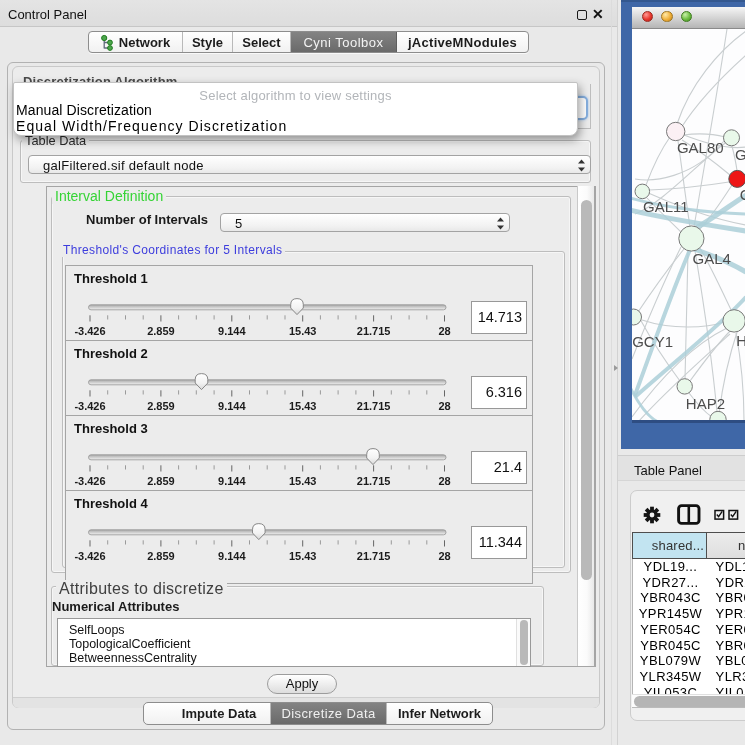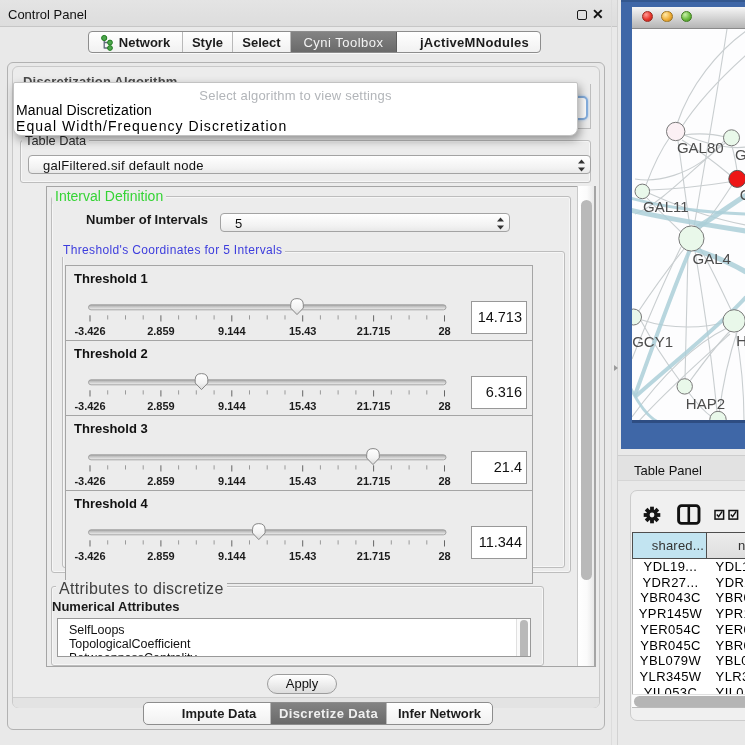--- a/index.html
+++ b/index.html
@@ -12,21 +12,21 @@
 #float-ic { position:absolute; left:577px; top:10px; width:10px; height:10px;
   border:1.6px solid #1a1a1a; border-radius:2px; }
 #close-ic { position:absolute; left:592px; top:6px; font-size:14px; font-weight:bold; color:#111; }
 
 
 #tabs { position:absolute; left:88px; top:31px; height:22px; display:flex;
   border:1px solid #8d8d8d; border-radius:4px; background:linear-gradient(#ffffff,#f1f1f1);
   overflow:hidden; box-shadow:0 1px 0 rgba(255,255,255,.7); }
 #tabs .seg { height:100%; display:flex; align-items:center; justify-content:center;
   font-size:13px; font-weight:bold; color:#1c1c1c; border-right:1px solid #b9b9b9; }
-#tabs .seg.last { border-right:none;margin-left:12px; }
+#tabs .seg.last { border-right:none; }
 #tabs .seg.sel { background:linear-gradient(#838383,#6a6a6a); color:#f4f4f4; border-right:1px solid #5e5e5e; }
 
 
 #panel1 { position:absolute; left:7px; top:61.5px; width:598px; height:668px;
   background:#e9e9e9; border:1px solid #b2b2b2; border-radius:6px; }
 #panel2 { position:absolute; left:12px; top:66px; width:588px; height:642px;
   background:#ececec; border:1px solid #c9c9c9; border-radius:6px; }
 
 .grouplabel { position:absolute; font-size:12.8px; color:#2c2c2c; background:#ececec; padding:0 3px; }
 
@@ -69,21 +69,21 @@
 #combo2 { left:220px; top:213px; width:290px; }
 #thgroup { left:11px; top:64px; width:507px; height:312px; }
 
 .tpanel { position:absolute; width:468px; height:94px; border:1px solid #a5a5a5; background:#ececec; }
 .tlabel { position:absolute; left:8px; top:5px; font-size:13px; font-weight:bold; color:#111; }
 .tslider { position:absolute; left:5px; top:26px; }
 .tfield { position:absolute; left:405px; top:35px; width:56px; height:33px; background:#fff;
   border:1px solid #989898; font-size:14.5px; color:#111; text-align:right;
   line-height:31px; padding-right:4px; }
 #nalabel { position:absolute; left:52px; top:599px; font-size:13px; font-weight:bold; color:#1a1a1a; z-index:6; }
-#atlist { position:absolute; left:57px; top:617.5px; width:474px; height:39px; background:#fff;
+#atlist { position:absolute; left:57px; top:617.5px; width:474px; height:49px; background:#fff;
   border:1px solid #999; overflow:hidden; z-index:6;text-decoration:underline; }
 #atlist .li { position:absolute; left:11px; font-size:12.5px; color:#111; }
 #atlist .sb { position:absolute; right:0; top:0; width:14px; height:100%;
   background:#fafafa; border-left:1px solid #e0e0e0; }
 #atlist .sb .th { position:absolute; left:2.5px; top:1.5px; width:8px; height:45px;
   background:#b9b9b9; border-radius:4px; }
 
 #applybtn { position:absolute; left:267px; top:674px; width:70px; height:20px;
   background:linear-gradient(#ffffff,#f0f0f0 45%,#dddddd); border:1px solid #9c9c9c;
   border-radius:10px; font-size:13px; color:#111; text-align:center; line-height:18px; }
@@ -380,21 +380,21 @@
 
 <div id="vsbwrap" style="position:absolute; left:577px; top:186px; width:18px; height:480px;
   background:linear-gradient(90deg,#ffffff,#fbfbfb 55%,#e9e9e9); border-left:1px solid #c9c9c9; border-right:1px solid #a5a5a5;">
   <div style="position:absolute; left:3px; top:14px; width:11px; height:380px; background:#b9b9b9; border-radius:6px;"></div>
 </div>
 
 <div id="applybtn">Apply</div>
 
 <div id="btabs">
   <div class="seg" style="width:103px;">Impute Data</div>
-  <div class="seg sel" style="width:116px;font-weight:bold;letter-spacing:0.4px;">Discretize Data</div>
+  <div class="seg sel" style="width:116px;font-weight:normal;letter-spacing:0.4px;">Discretize Data</div>
   <div class="seg last" style="width:105px;">Infer Network</div>
 </div>
 
 <div id="redge1"></div><div id="redge2"></div><div id="divarrow"></div>
 
 
 <div id="netwin">
   <div class="topline"></div>
   <div id="nettitle">
     <div class="tl" id="tl-r"></div>

